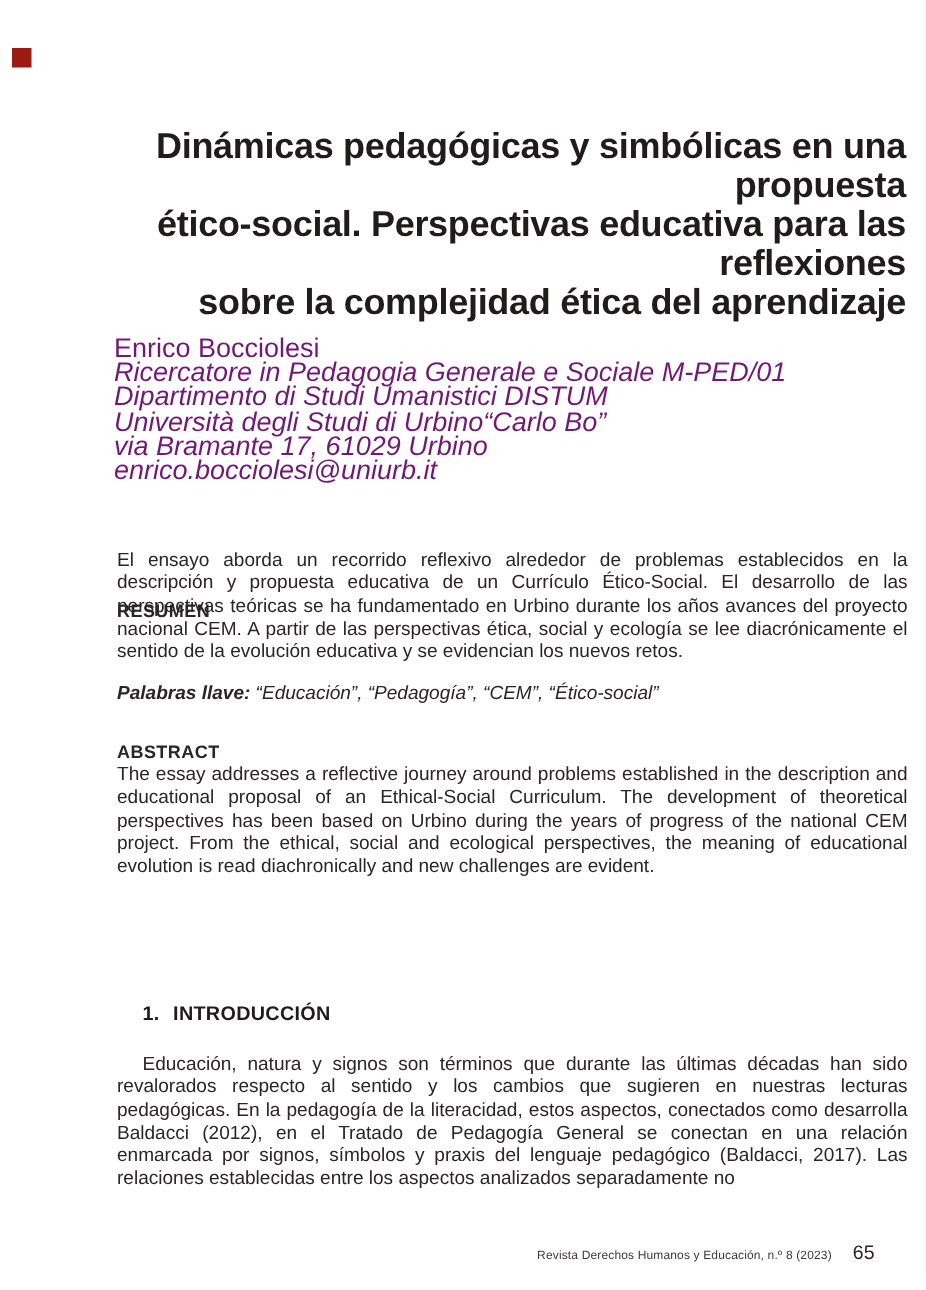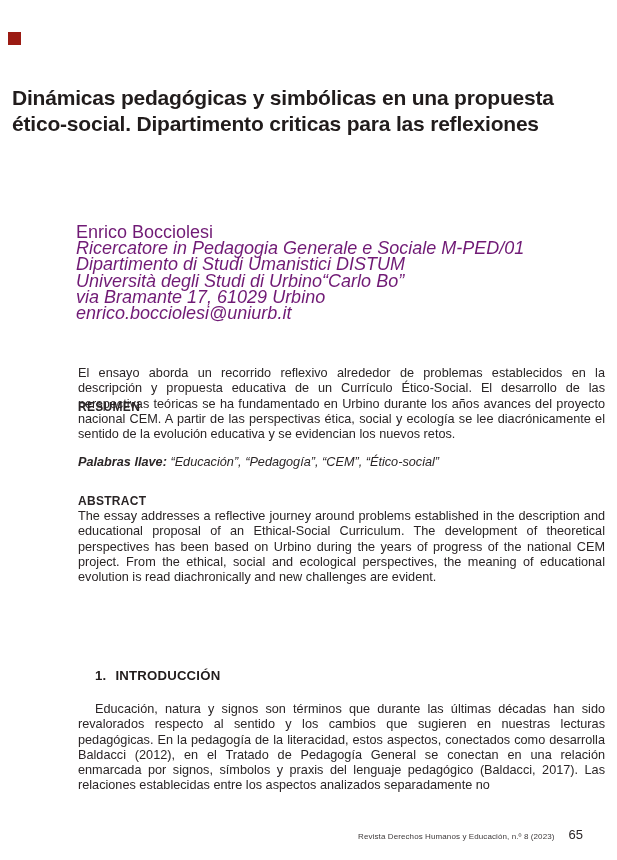--- a/index.html
+++ b/index.html
@@ -18,22 +18,23 @@
     left: 8px;
     top: 32px;
     width: 13px;
     height: 13px;
   }
   .title {
     position: absolute;
     left: 12px;
     right: 13px;
     top: 85px;
+    text-align: right;
     font-weight: 700;
-    font-size: 21px;
+    font-size: 24px;
     line-height: 26px;
     letter-spacing: -0.2px;
     color: #211c1c;
   }
   .title span { display: block; }
   .author-block {
     position: absolute;
     left: 76px;
     top: 224px;
     font-size: 18px;
@@ -101,21 +102,22 @@
 </style>
 </head>
 <body>
 
 <div class="page">
 
   <div class="corner-marker" style="background: rgb(155, 27, 19);"></div>
 
   <h1 class="title" style="margin:0;">
     <span>Dinámicas pedagógicas y simbólicas en una propuesta</span>
-    <span>ético-social. Dipartimento criticas para las reflexiones</span>
+    <span>ético-social. Perspectivas educativa para las reflexiones</span>
+    <span>sobre la complejidad ética del aprendizaje</span>
   </h1>
 
   <div class="author-block">
     <div class="author-name">Enrico Bocciolesi</div>
     <div class="affil">Ricercatore in Pedagogia Generale e Sociale M-PED/01</div>
     <div class="affil">Dipartimento di Studi Umanistici DISTUM</div>
     <div class="affil">Università degli Studi di Urbino“Carlo Bo”</div>
     <div class="affil">via Bramante 17, 61029 Urbino</div>
     <div class="affil">enrico.bocciolesi@uniurb.it</div>
   </div>

